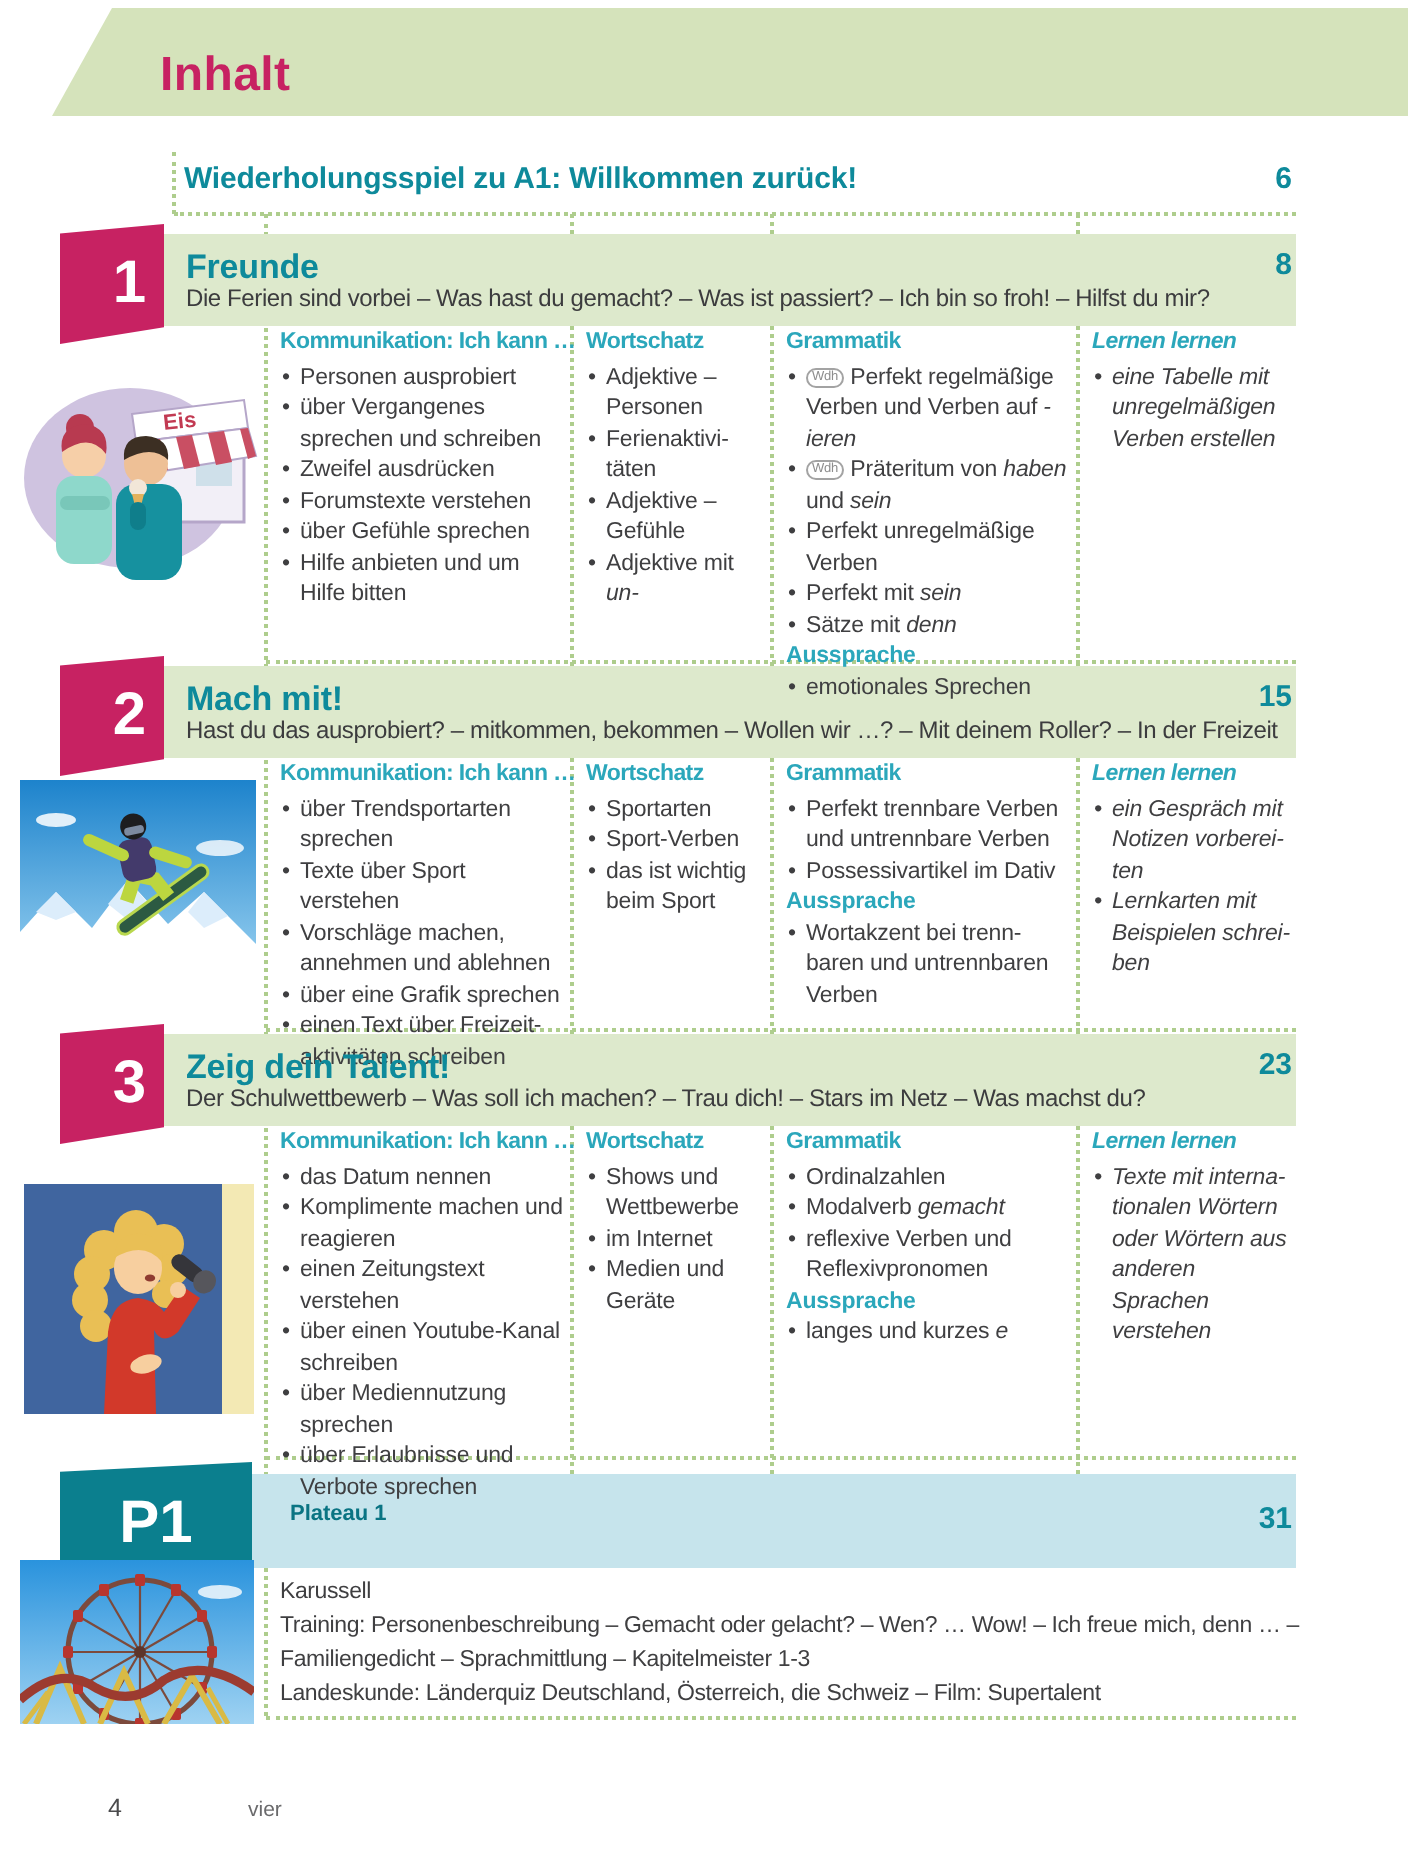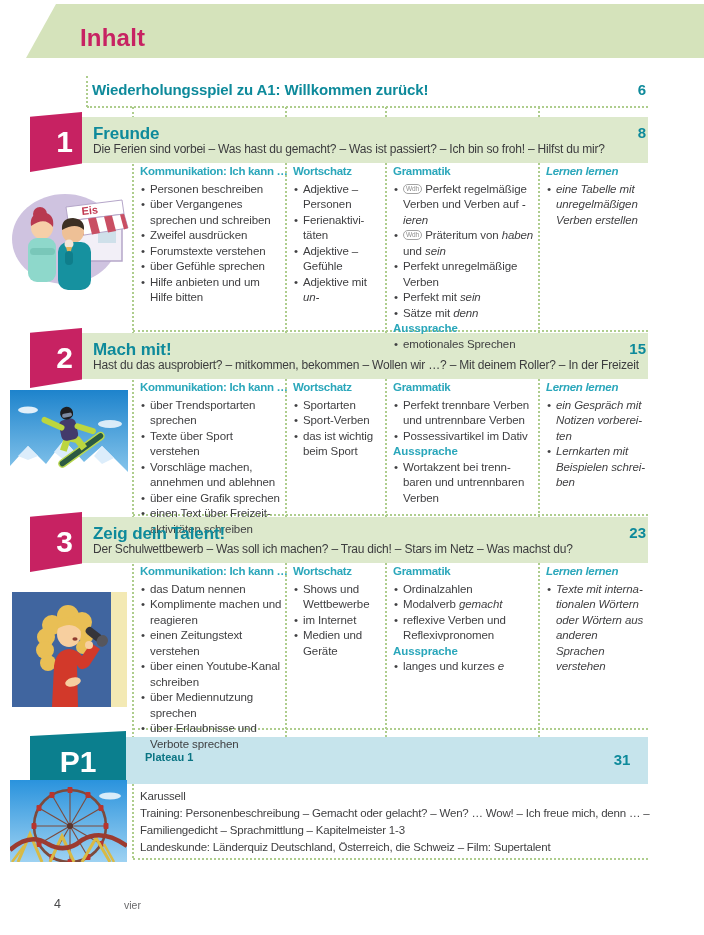--- a/index.html
+++ b/index.html
@@ -50,21 +50,21 @@
   .ill{position:absolute;z-index:2;}
   .ill svg{display:block;}
 
   
   .p-flag{position:absolute;left:30px;top:5px;width:96px;height:61px;background:#0b7f8e;z-index:2;
           clip-path:polygon(0 8%,100% 0,100% 86%,0 100%);
           display:flex;align-items:center;justify-content:center;
           color:#fff;font-size:30px;font-weight:bold;}
   .p-bar{position:absolute;left:126px;top:11px;width:522px;height:47px;background:#c6e4ec;z-index:1;}
   .p-title{position:absolute;left:145px;top:25px;font-size:11px;font-weight:bold;color:#0a7483;z-index:2;}
-  .p-page{top:25px;z-index:2;text-align:center;}
+  .p-page{top:25px;z-index:2;}
   .p-content{position:absolute;left:140px;top:62px;width:520px;font-size:11.5px;line-height:17px;letter-spacing:-.2px;z-index:2;}
 
   
   .foot-num{position:absolute;left:54px;top:897px;font-size:12.5px;color:#4a4a4c;}
   .foot-word{position:absolute;left:84px;top:899px;font-size:10.5px;color:#6a6a6c;margin-left:40px;}
 </style>
 </head>
 <body>
 
 <div class="page">
@@ -117,21 +117,21 @@
         <rect x="48" y="57" width="33" height="48" rx="10" fill="#16919f"></rect>
         <circle cx="59" cy="59" r="4.5" fill="#f2e6d8"></circle>
         <polygon points="56,62 62,62 59,74" fill="#e3b25c"></polygon>
         <rect x="55" y="66" width="8" height="14" rx="4" fill="#0f7e8b"></rect>
       </svg>
     </div>
 
     <div class="col col-a">
       <div class="col-h">Kommunikation: Ich kann …</div>
       <ul>
-          <li>Personen beschreiben</li>
+          <li>Personen ausprobiert</li>
           <li>über Vergangenes sprechen und schreiben</li>
           <li>Zweifel ausdrücken</li>
           <li>Forumstexte verstehen</li>
           <li>über Gefühle sprechen</li>
           <li>Hilfe anbieten und um Hilfe bitten</li>
         </ul>
     </div>
     <div class="col col-b">
       <div class="col-h">Wortschatz</div>
       <ul>

